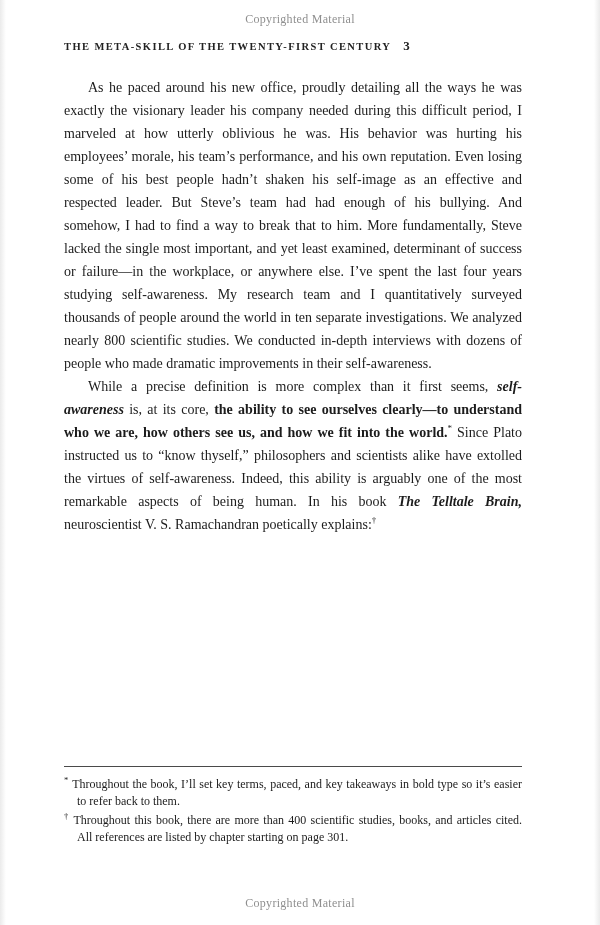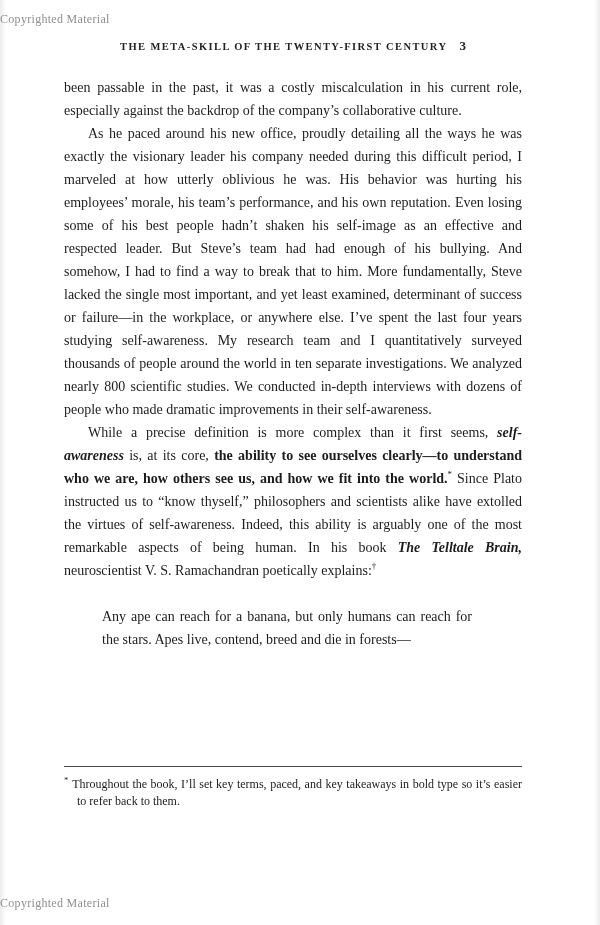--- a/index.html
+++ b/index.html
@@ -11,35 +11,35 @@
     background: linear-gradient(to right, #ebebeb 0px, #ffffff 6px, #ffffff 594px, #ebebeb 600px);
     font-family: "Liberation Serif", serif;
     color: #1c1c1c;
     overflow: hidden;
   }
 
   .copyright {
     position: absolute;
     left: 0;
     width: 100%;
-    text-align: left;
+    text-align: center;
     color: #8f8f8f;
     font-size: 12px;
     letter-spacing: 0.3px;
     font-family: Liberation Serif, serif;
   }
   .copyright.top { top: 12px; }
   .copyright.bottom { bottom: 14px; }
 
   .running-header {
     position: absolute;
     top: 38px;
     left: 64px;
     width: 458px;
-    text-align: center;
+    text-align: left;
     font-weight: bold;
     font-size: 10.5px;
     letter-spacing: 1.4px;
     color: #222222;
     white-space: nowrap;
   }
   .page-number {
     font-size: 13px;
     letter-spacing: 0;
     margin-left: 12px;
@@ -99,28 +99,27 @@
 
 <div class="page">
 
   <div class="copyright top">Copyrighted Material</div>
 
   <div class="running-header">
     <span class="chapter-title">THE META-SKILL OF THE TWENTY-FIRST CENTURY</span><span class="page-number">3</span>
   </div>
 
   <div class="text-block">
-      <p class=""><span>been passable in the past, it was a costly miscalculation in his current role, especially against the backdrop of the company’s collaborative culture.</span></p>
       <p class=" indent"><span>As he paced around his new office, proudly detailing all the ways he was exactly the visionary leader his company needed during this difficult period, I marveled at how utterly oblivious he was. His behavior was hurting his employees’ morale, his team’s performance, and his own reputation. Even losing some of his best people hadn’t shaken his self-image as an effective and respected leader. But Steve’s team had had enough of his bullying. And somehow, I had to find a way to break that to him. More fundamentally, Steve lacked the single most important, and yet least examined, determinant of success or failure—in the workplace, or anywhere else. I’ve spent the last four years studying self-awareness. My research team and I quantitatively surveyed thousands of people around the world in ten separate investigations. We analyzed nearly 800 scientific studies. We conducted in-depth interviews with dozens of people who made dramatic improvements in their self-awareness.</span></p>
       <p class=" indent"><span>While a precise definition is more complex than it first seems, </span><span class="seg-bold-italic">self-awareness</span><span> is, at its core, </span><span class="seg-bold">the ability to see ourselves clearly—to understand who we are, how others see us, and how we fit into the world.</span><span class="seg-sup">*</span><span> Since Plato instructed us to “know thyself,” philosophers and scientists alike have extolled the virtues of self-awareness. Indeed, this ability is arguably one of the most remarkable aspects of being human. In his book </span><span class="seg-italic">The Telltale Brain,</span><span> neuroscientist V. S. Ramachandran poetically explains:</span><span class="seg-sup">†</span></p>
-      <p class="quote"><span>Any ape can reach for a banana, but only humans can reach for the stars. Apes live, contend, breed and die in forests—</span></p>
     </div>
 
   <div class="footnote-area">
     <div class="fn-rule"></div>
     <div>
         <div class="footnote"><span class="fn-marker">*</span><span>Throughout the book, I’ll set key terms, paced, and key takeaways in bold type so it’s easier to refer back to them.</span></div>
+        <div class="footnote"><span class="fn-marker">†</span><span>Throughout this book, there are more than 400 scientific studies, books, and articles cited. All references are listed by chapter starting on page 301.</span></div>
       </div>
   </div>
 
   <div class="copyright bottom">Copyrighted Material</div>
 
 </div>
 
 </body></html>

